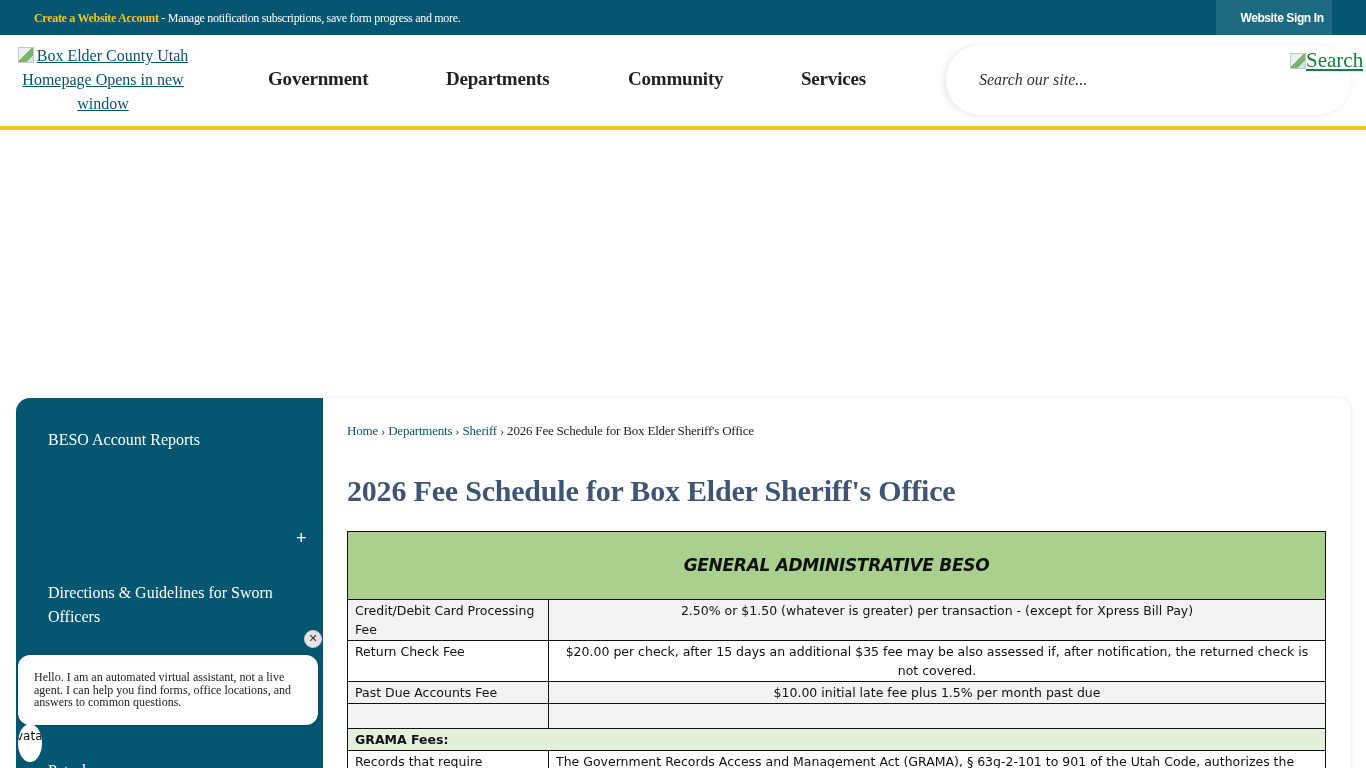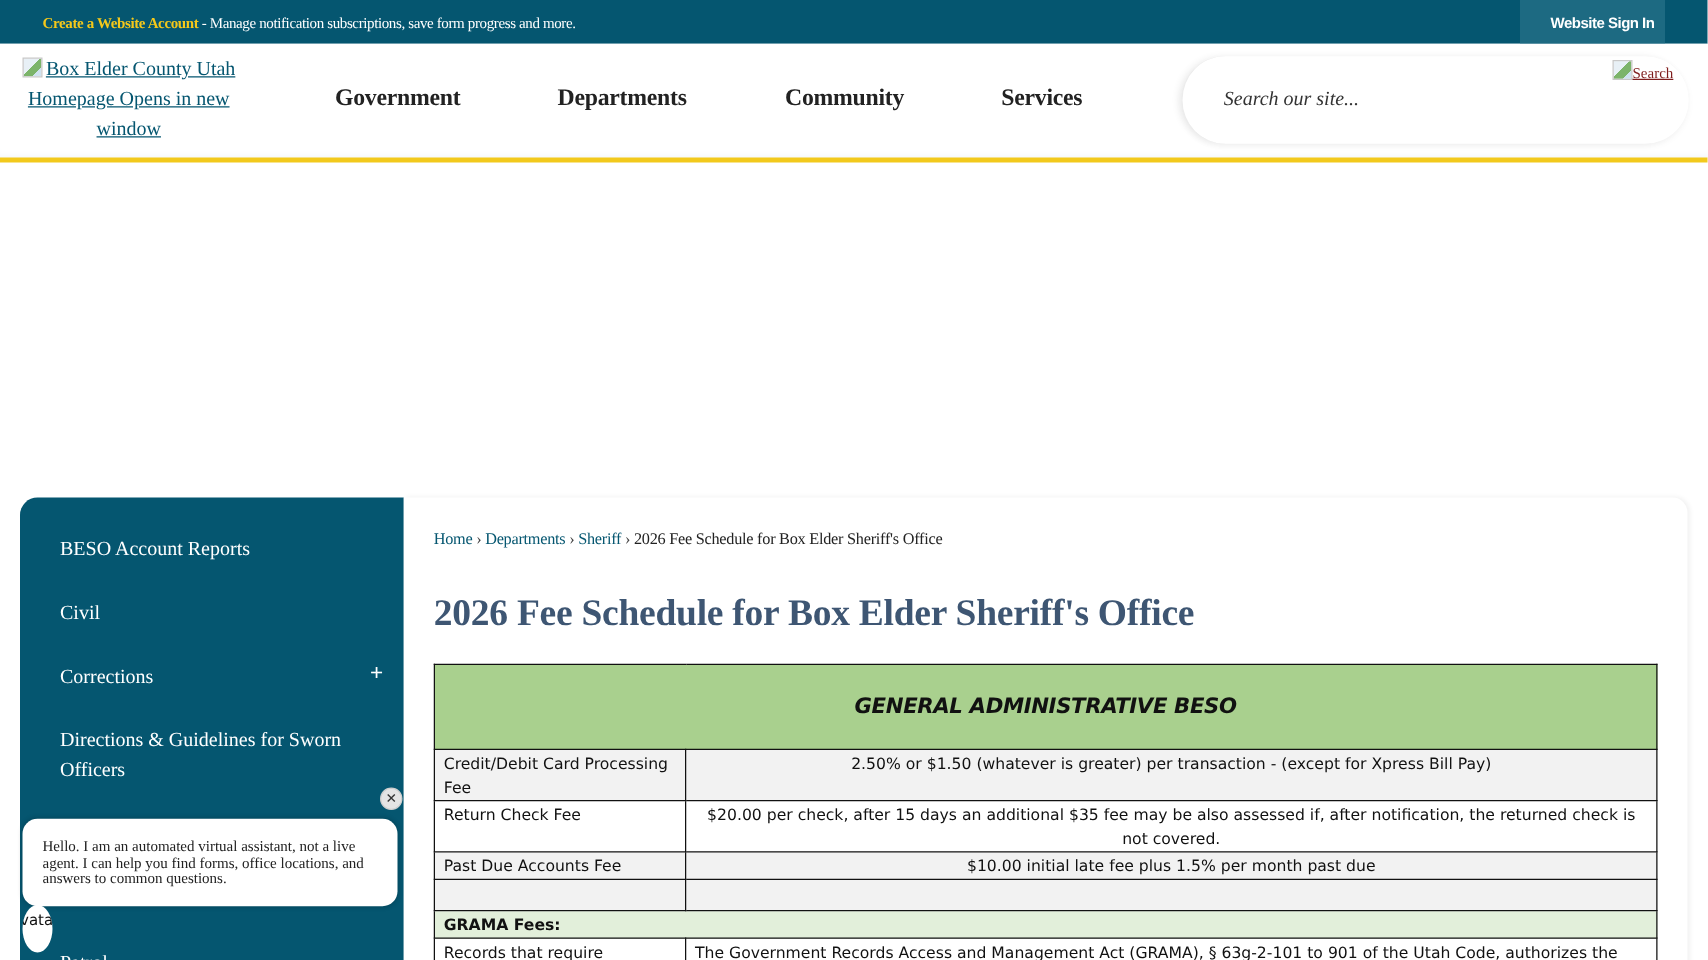--- a/index.html
+++ b/index.html
@@ -13,21 +13,21 @@
 
   
   .header { position: absolute; left: 0; top: 35px; width: 1366px; height: 91px; background: #ffffff; box-shadow: inset 0 -6px 8px -6px #eef4f6; }
   .yellowbar { position: absolute; left: 0; top: 126px; width: 1366px; height: 4px; background: #f2c91c; }
   .logo { position: absolute; left: 14px; top: 44px; width: 178px; text-align: center; font-size: 16px; line-height: 24px; color: #055670; text-decoration: underline; }
   .logo .broken { display: inline-block; width: 16px; height: 16px; vertical-align: -2px; margin-right: 3px; border: 1px solid #c8c8c8; background: linear-gradient(135deg, #e8f0f6 0 45%, #7cb46a 45% 75%, #cfe2ef 75%); }
   .nav { position: absolute; top: 68px; font-size: 19px; font-weight: bold; color: #222222; letter-spacing: -0.2px; cursor: pointer; }
   .search { position: absolute; left: 945px; top: 45px; width: 406px; height: 70px; border-radius: 35px; background: #ffffff; box-shadow: -3px 0 6px rgba(0,0,0,0.06), 0 2px 6px rgba(0,0,0,0.04); border-left: 1px solid #ececec; }
   .search input { position: absolute; left: 33px; top: 22px; width: 300px; height: 26px; border: none; outline: none; font-family: "Liberation Serif", serif; font-style: italic; font-size: 16px; color: #333; background: transparent; }
   .search input::placeholder { color: #333333; font-style: italic; }
-  .search-btn { position: absolute; left: 1290px; top: 48px; font-size: 12px; color: #7f1d1d; text-decoration: underline; cursor: pointer; white-space: nowrap; }
+  .search-btn { position: absolute; left: 1290px; top: 48px; font-size: 21px; color: #15803d; text-decoration: underline; cursor: pointer; white-space: nowrap; }
   .search-btn .broken { display: inline-block; width: 16px; height: 16px; vertical-align: -2px; border: 1px solid #c8c8c8; background: linear-gradient(135deg, #e8f0f6 0 45%, #7cb46a 45% 75%, #cfe2ef 75%); }
 
   
   .sidebar { position: absolute; left: 16px; top: 398px; width: 307px; height: 400px; background: #055670; border-radius: 14px 0 0 0; }
   .side-item { position: absolute; left: 32px; width: 240px; font-size: 16px; line-height: 24px; color: #ffffff; cursor: pointer; }
   .side-plus { position: absolute; left: 280px; font-size: 18px; color: #ffffff; cursor: pointer; font-family: "Liberation Sans", sans-serif; }
 
   
   .card { position: absolute; left: 323px; top: 398px; width: 1027px; height: 400px; background: #ffffff; border-radius: 0 12px 0 0; box-shadow: 2px 0 4px rgba(0,0,0,0.06); }
   .breadcrumb { position: absolute; left: 347px; top: 423px; font-size: 13px; color: #222; white-space: nowrap; letter-spacing: -0.2px; }
@@ -73,22 +73,20 @@
 <div class="search">
   <input type="text" placeholder="Search our site..." style="">
 </div>
 <div class="search-btn">
   <span class="broken"></span><span>Search</span>
 </div>
 <div class="yellowbar"></div>
 
 <div class="sidebar">
   <div class="side-item" style="top:30px">BESO Account Reports</div>
-  <div class="side-item" style="top:81px">Civil</div>
-  <div class="side-item" style="top:132px">Corrections</div>
   <div class="side-plus" style="top:130px">+</div>
   <div class="side-item" style="top:183px">Directions &amp; Guidelines for Sworn Officers</div>
   <div class="side-plus" style="top:308px">+</div>
   <div class="side-item" style="top:361px">Patrol</div>
 </div>
 
 <div class="card"></div>
 
 <div class="breadcrumb">
   <a>Home</a><span class="sep">›</span><a>Departments</a><span class="sep">›</span><a>Sheriff</a><span class="sep">›</span><span>2026 Fee Schedule for Box Elder Sheriff's Office</span>

